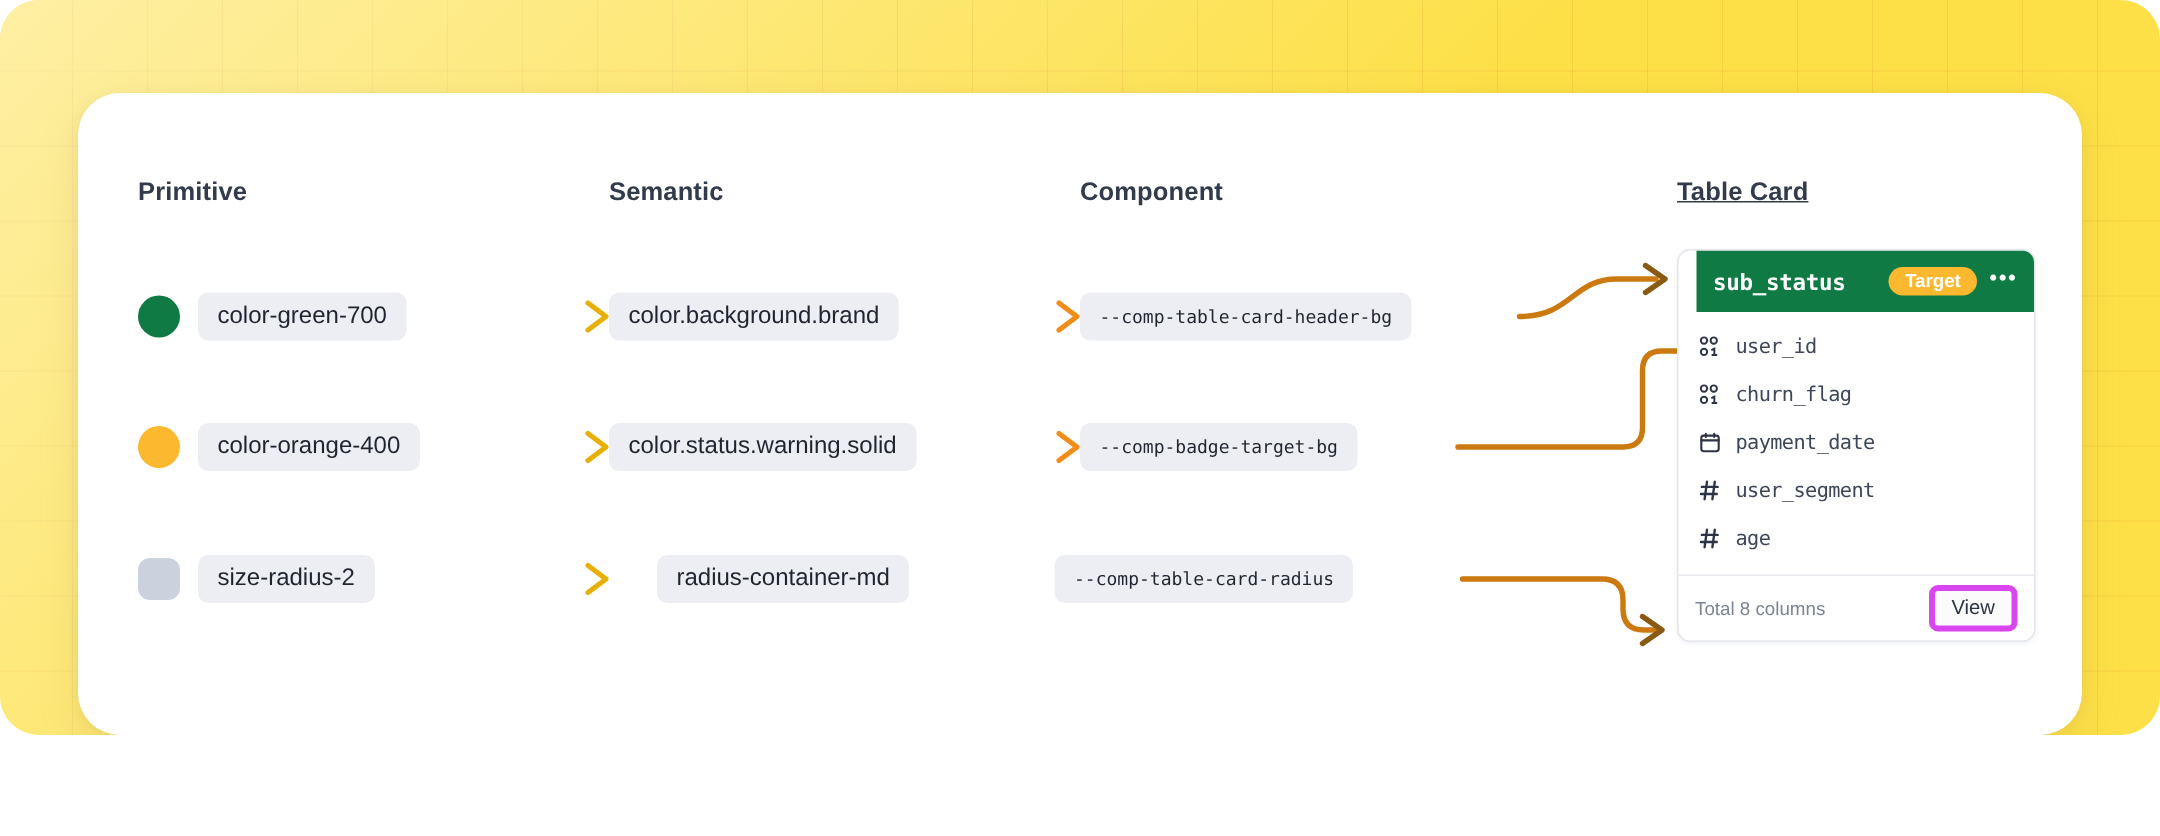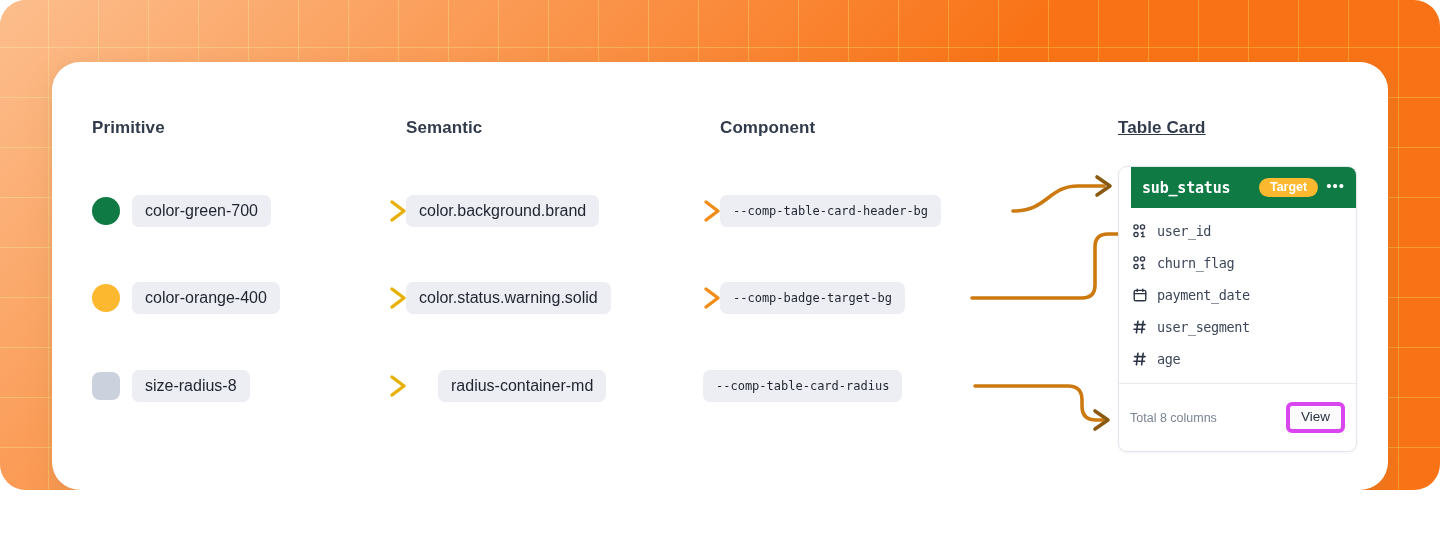--- a/index.html
+++ b/index.html
@@ -12,21 +12,21 @@
     height: 557px;
     overflow: hidden;
     font-family: "Liberation Sans", sans-serif;
   }
 
   
   #stage {
     position: relative;
     width: 1440px;
     height: 490px;
-    background: #f97316;
+    background: #fde047;
     border-radius: 26px;
     overflow: hidden;
   }
   #grid {
     position: absolute;
     inset: 0;
     background-image:
       linear-gradient(to right, rgba(240,192,62,0.55) 1px, transparent 1px),
       linear-gradient(to bottom, rgba(240,192,62,0.55) 1px, transparent 1px);
     background-size: 50px 50px;
@@ -176,21 +176,21 @@
     white-space: nowrap;
   }
   #col-list { padding: 7px 0 8px; }
 
   #card-footer {
     border-top: 1px solid #e8eaef;
     height: 43px;
     display: flex;
     align-items: center;
     justify-content: space-between;
-    padding: 12px 11px;
+    padding: 0 11px;
   }
   #footer-text {
     font-size: 12.5px;
     color: #7b8493;
   }
   #view-btn {
     font-size: 13.5px;
     color: #2b3344;
     background: #fbfbfc;
     border: 4px solid #d946ef;
@@ -275,21 +275,21 @@
   <div class="chip" style="left:132px; top:195px;">color-green-700</div>
   <div class="chip" style="left:406px; top:195px;">color.background.brand</div>
   <div class="chip mono" style="left:720px; top:195px;">--comp-table-card-header-bg</div>
 
   <div class="swatch dot" style="left:92px;  top:284px; background:#fcb82e;"></div>
   <div class="chip" style="left:132px; top:282px;">color-orange-400</div>
   <div class="chip" style="left:406px; top:282px;">color.status.warning.solid</div>
   <div class="chip mono" style="left:720px; top:282px;">--comp-badge-target-bg</div>
 
   <div class="swatch rsq" style="left:92px;  top:372px; background:#ccd2dd;"></div>
-  <div class="chip" style="left:132px; top:370px;">size-radius-8</div>
+  <div class="chip" style="left:132px; top:370px;">size-radius-2</div>
   <div class="chip" style="left:406px; top:370px;margin-left:32px;">radius-container-md</div>
   <div class="chip mono" style="left:703px; top:370px;">--comp-table-card-radius</div>
 
   <div id="table-card">
     <div id="card-header">
       <span id="card-title">sub_status</span>
       <span id="card-spacer"></span>
       <span id="target-badge">Target</span>
       <span id="card-menu">•••</span>
     </div>

